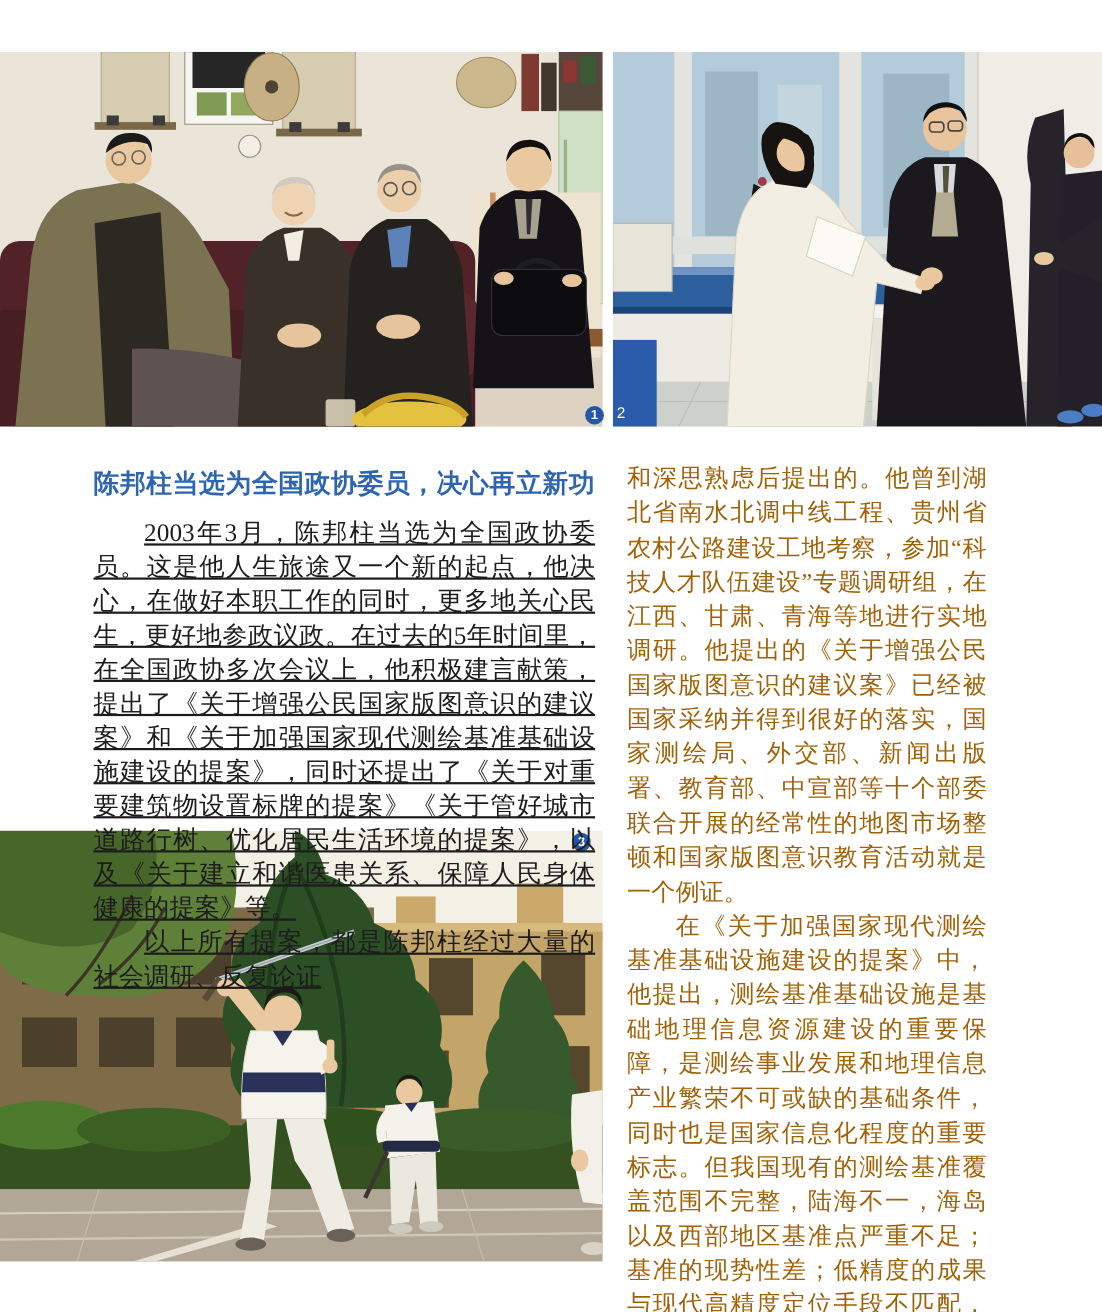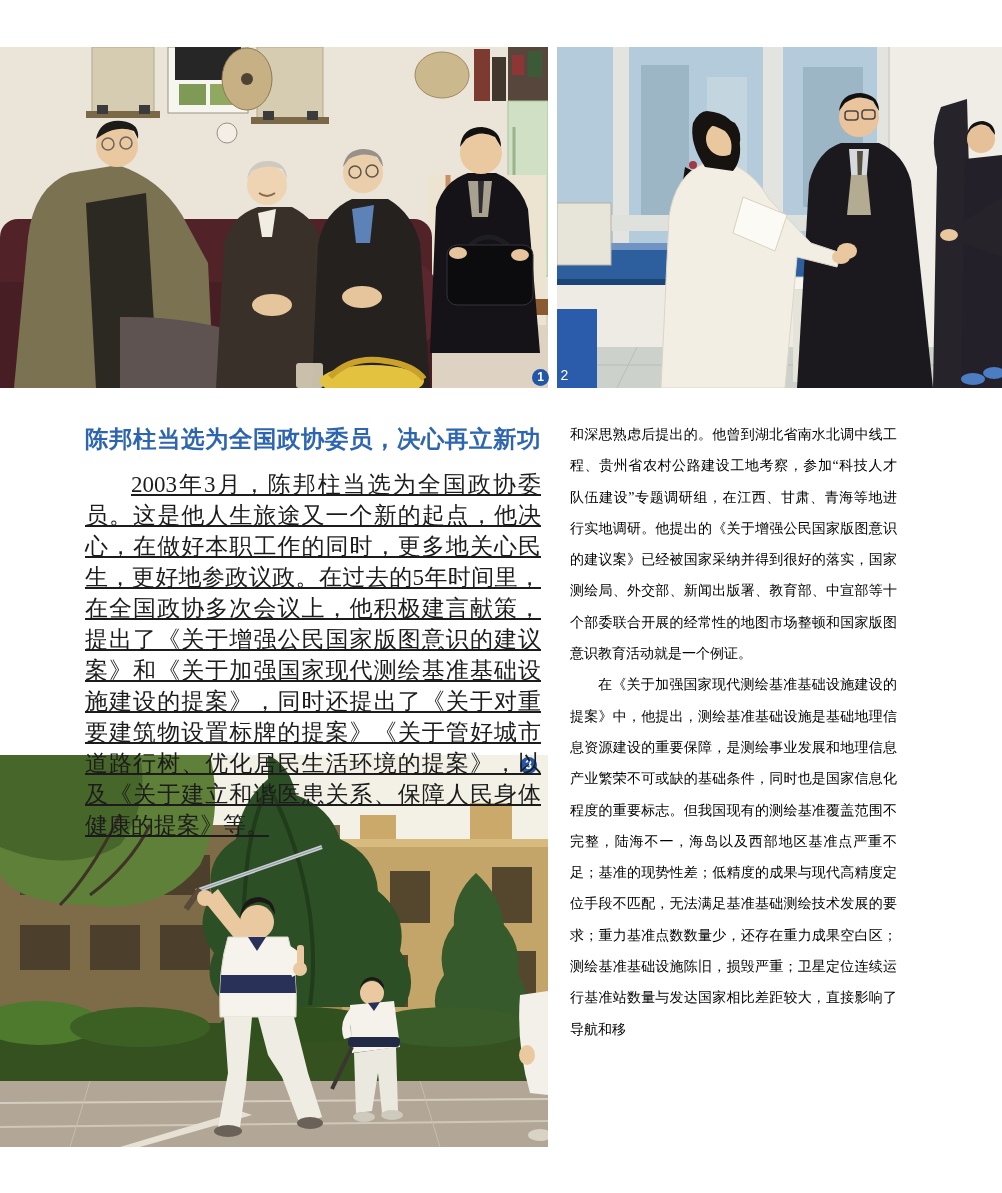--- a/index.html
+++ b/index.html
@@ -18,21 +18,21 @@
          font-size:12px;line-height:17px;text-align:center;font-weight:bold;}
   .badge1{left:532px;top:369px;}
   .badge2{left:556px;top:367px;background:transparent;font-size:14px;font-weight:normal;}
   .badge3{left:520px;top:757px;}
 
   .col-left{position:absolute;left:85px;top:423px;width:456px;}
   .col-left h1{margin:0 0 14px 0;font-family:"Liberation Sans","DejaVu Sans",sans-serif;
                font-size:23.5px;font-weight:bold;color:#2e65b0;letter-spacing:.5px;white-space:nowrap;}
   .col-left p{margin:0;font-size:23px;line-height:31px;text-align:justify;color:#1c1c1c;text-decoration:underline;}
   .col-right{position:absolute;left:570px;top:419px;width:327px;}
-  .col-right p{margin:0;font-size:14px;line-height:31.3px;text-align:justify;color:#000000;}
+  .col-right p{margin:0;font-size:22px;line-height:31.3px;text-align:justify;color:#a16207;}
   .indent{text-indent:2em;}
 </style>
 </head>
 <body>
 
 <div class="page">
 
   <figure class="photo photo1">
     <svg viewBox="0 0 548 341" preserveAspectRatio="none">
       <rect width="548" height="341" fill="#eae4d9"></rect>
@@ -295,20 +295,21 @@
     </svg>
   </figure>
 
   <span class="badge badge1">1</span>
   <span class="badge badge2">2</span>
   <span class="badge badge3">3</span>
 
   <section class="col-left">
     <h1>陈邦柱当选为全国政协委员，决心再立新功</h1>
     <p class="indent">2003年3月，陈邦柱当选为全国政协委员。这是他人生旅途又一个新的起点，他决心，在做好本职工作的同时，更多地关心民生，更好地参政议政。在过去的5年时间里，在全国政协多次会议上，他积极建言献策，提出了《关于增强公民国家版图意识的建议案》和《关于加强国家现代测绘基准基础设施建设的提案》，同时还提出了《关于对重要建筑物设置标牌的提案》《关于管好城市道路行树、优化居民生活环境的提案》，以及《关于建立和谐医患关系、保障人民身体健康的提案》等。</p>
+    <p class="indent">以上所有提案，都是陈邦柱经过大量的社会调研、反复论证</p>
   </section>
 
   <section class="col-right">
     <p>和深思熟虑后提出的。他曾到湖北省南水北调中线工程、贵州省农村公路建设工地考察，参加“科技人才队伍建设”专题调研组，在江西、甘肃、青海等地进行实地调研。他提出的《关于增强公民国家版图意识的建议案》已经被国家采纳并得到很好的落实，国家测绘局、外交部、新闻出版署、教育部、中宣部等十个部委联合开展的经常性的地图市场整顿和国家版图意识教育活动就是一个例证。</p>
     <p class="indent">在《关于加强国家现代测绘基准基础设施建设的提案》中，他提出，测绘基准基础设施是基础地理信息资源建设的重要保障，是测绘事业发展和地理信息产业繁荣不可或缺的基础条件，同时也是国家信息化程度的重要标志。但我国现有的测绘基准覆盖范围不完整，陆海不一，海岛以及西部地区基准点严重不足；基准的现势性差；低精度的成果与现代高精度定位手段不匹配，无法满足基准基础测绘技术发展的要求；重力基准点数数量少，还存在重力成果空白区；测绘基准基础设施陈旧，损毁严重；卫星定位连续运行基准站数量与发达国家相比差距较大，直接影响了导航和移</p>
   </section>
 
 </div>
 
 </body></html>

